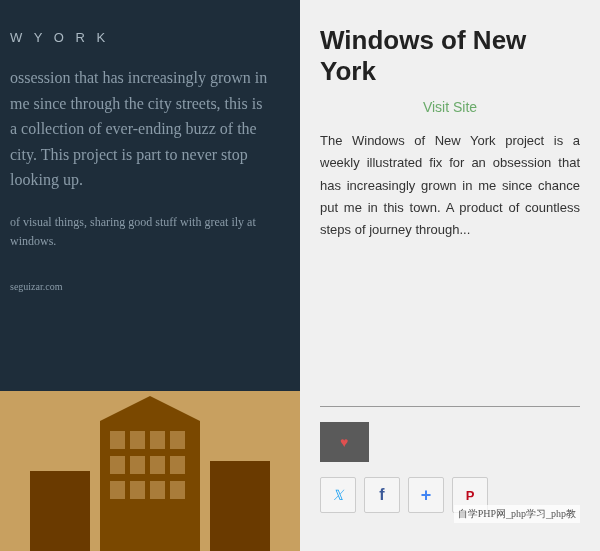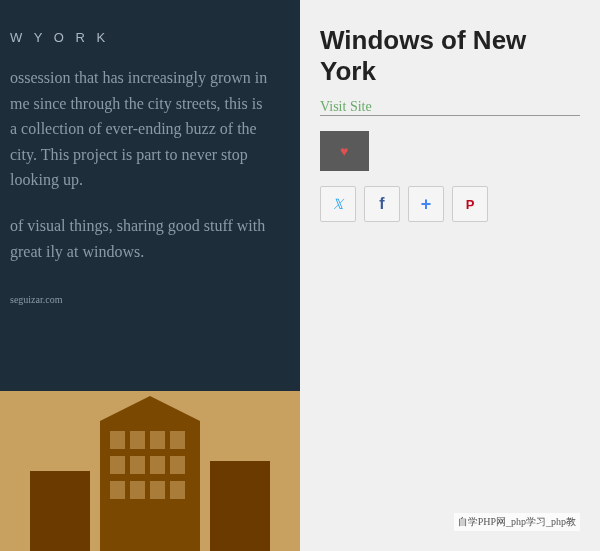--- a/index.html
+++ b/index.html
@@ -37,21 +37,21 @@
     }
 
     .site-description {
       font-size: 16px;
       color: #8a9ba8;
       line-height: 1.6;
       margin-bottom: 20px;
     }
 
     .site-tagline {
-      font-size: 16px;
+      font-size: 12px;
       color: #8a9ba8;
       line-height: 1.6;
       margin-bottom: 30px;
     }
 
     .site-url {
       font-size: 10px;
       color: #8a9ba8;
       margin-bottom: 20px;
     }
@@ -79,25 +79,27 @@
     .project-title {
       font-family: Arial, Helvetica, sans-serif;
       font-size: 26px;
       font-weight: bold;
       color: #222;
       line-height: 1.2;
       margin-bottom: 12px;
     }
 
     .visit-site-link {
-      font-family: Liberation Serif, serif;
+      font-family: Liberation Sans, sans-serif;
       font-size: 14px;
       color: #6aaa6a;
       text-decoration: none;
+      margin-bottom: 15px;
       display: block;
+      text-align: center;
     }
 
     .project-description {
       font-family: Arial, Helvetica, sans-serif;
       font-size: 13px;
       color: #333;
       line-height: 1.7;
       text-align: justify;
       flex: 1;
       margin-bottom: 20px;
@@ -152,21 +154,21 @@
     .divider-line {
       border: none;
       border-top: 1px solid #999;
       width: 100%;
       margin-bottom: 15px;
     }
 
     
     .watermark {
       position: absolute;
-      bottom: 0;
+      bottom: 8px;
       right: 0;
       background: rgba(255,255,255,0.7);
       font-size: 10px;
       color: #333;
       padding: 2px 4px;
     }
 
     .left-wrapper {
       position: relative;
     }
@@ -212,20 +214,21 @@
         <rect x="30" y="80" width="60" height="80" fill="#6a3a00"></rect>
         <rect x="210" y="70" width="60" height="90" fill="#6a3a00"></rect>
       </svg>
     </div>
   </div>
 </div>
 
 <div class="right-panel">
   <h1 class="project-title">Windows of New York</h1>
   <a class="visit-site-link" href="#">Visit Site</a>
+  <p class="project-description">The Windows of New York project is a weekly illustrated fix for an obsession that has increasingly grown in me since chance put me in this town. A product of countless steps of journey through...</p>
   <hr class="divider-line">
   <button class="add-to-favorites-btn">
     <span class="heart-icon">♥</span>
   </button>
   <div class="social-buttons">
     <button class="social-btn twitter" title="Twitter">
       <span style="font-size:14px; font-style:italic; font-family:serif;">𝕏</span>
     </button>
     <button class="social-btn facebook" title="Facebook">
       <span style="font-weight:bold; font-family:Arial;">f</span>

